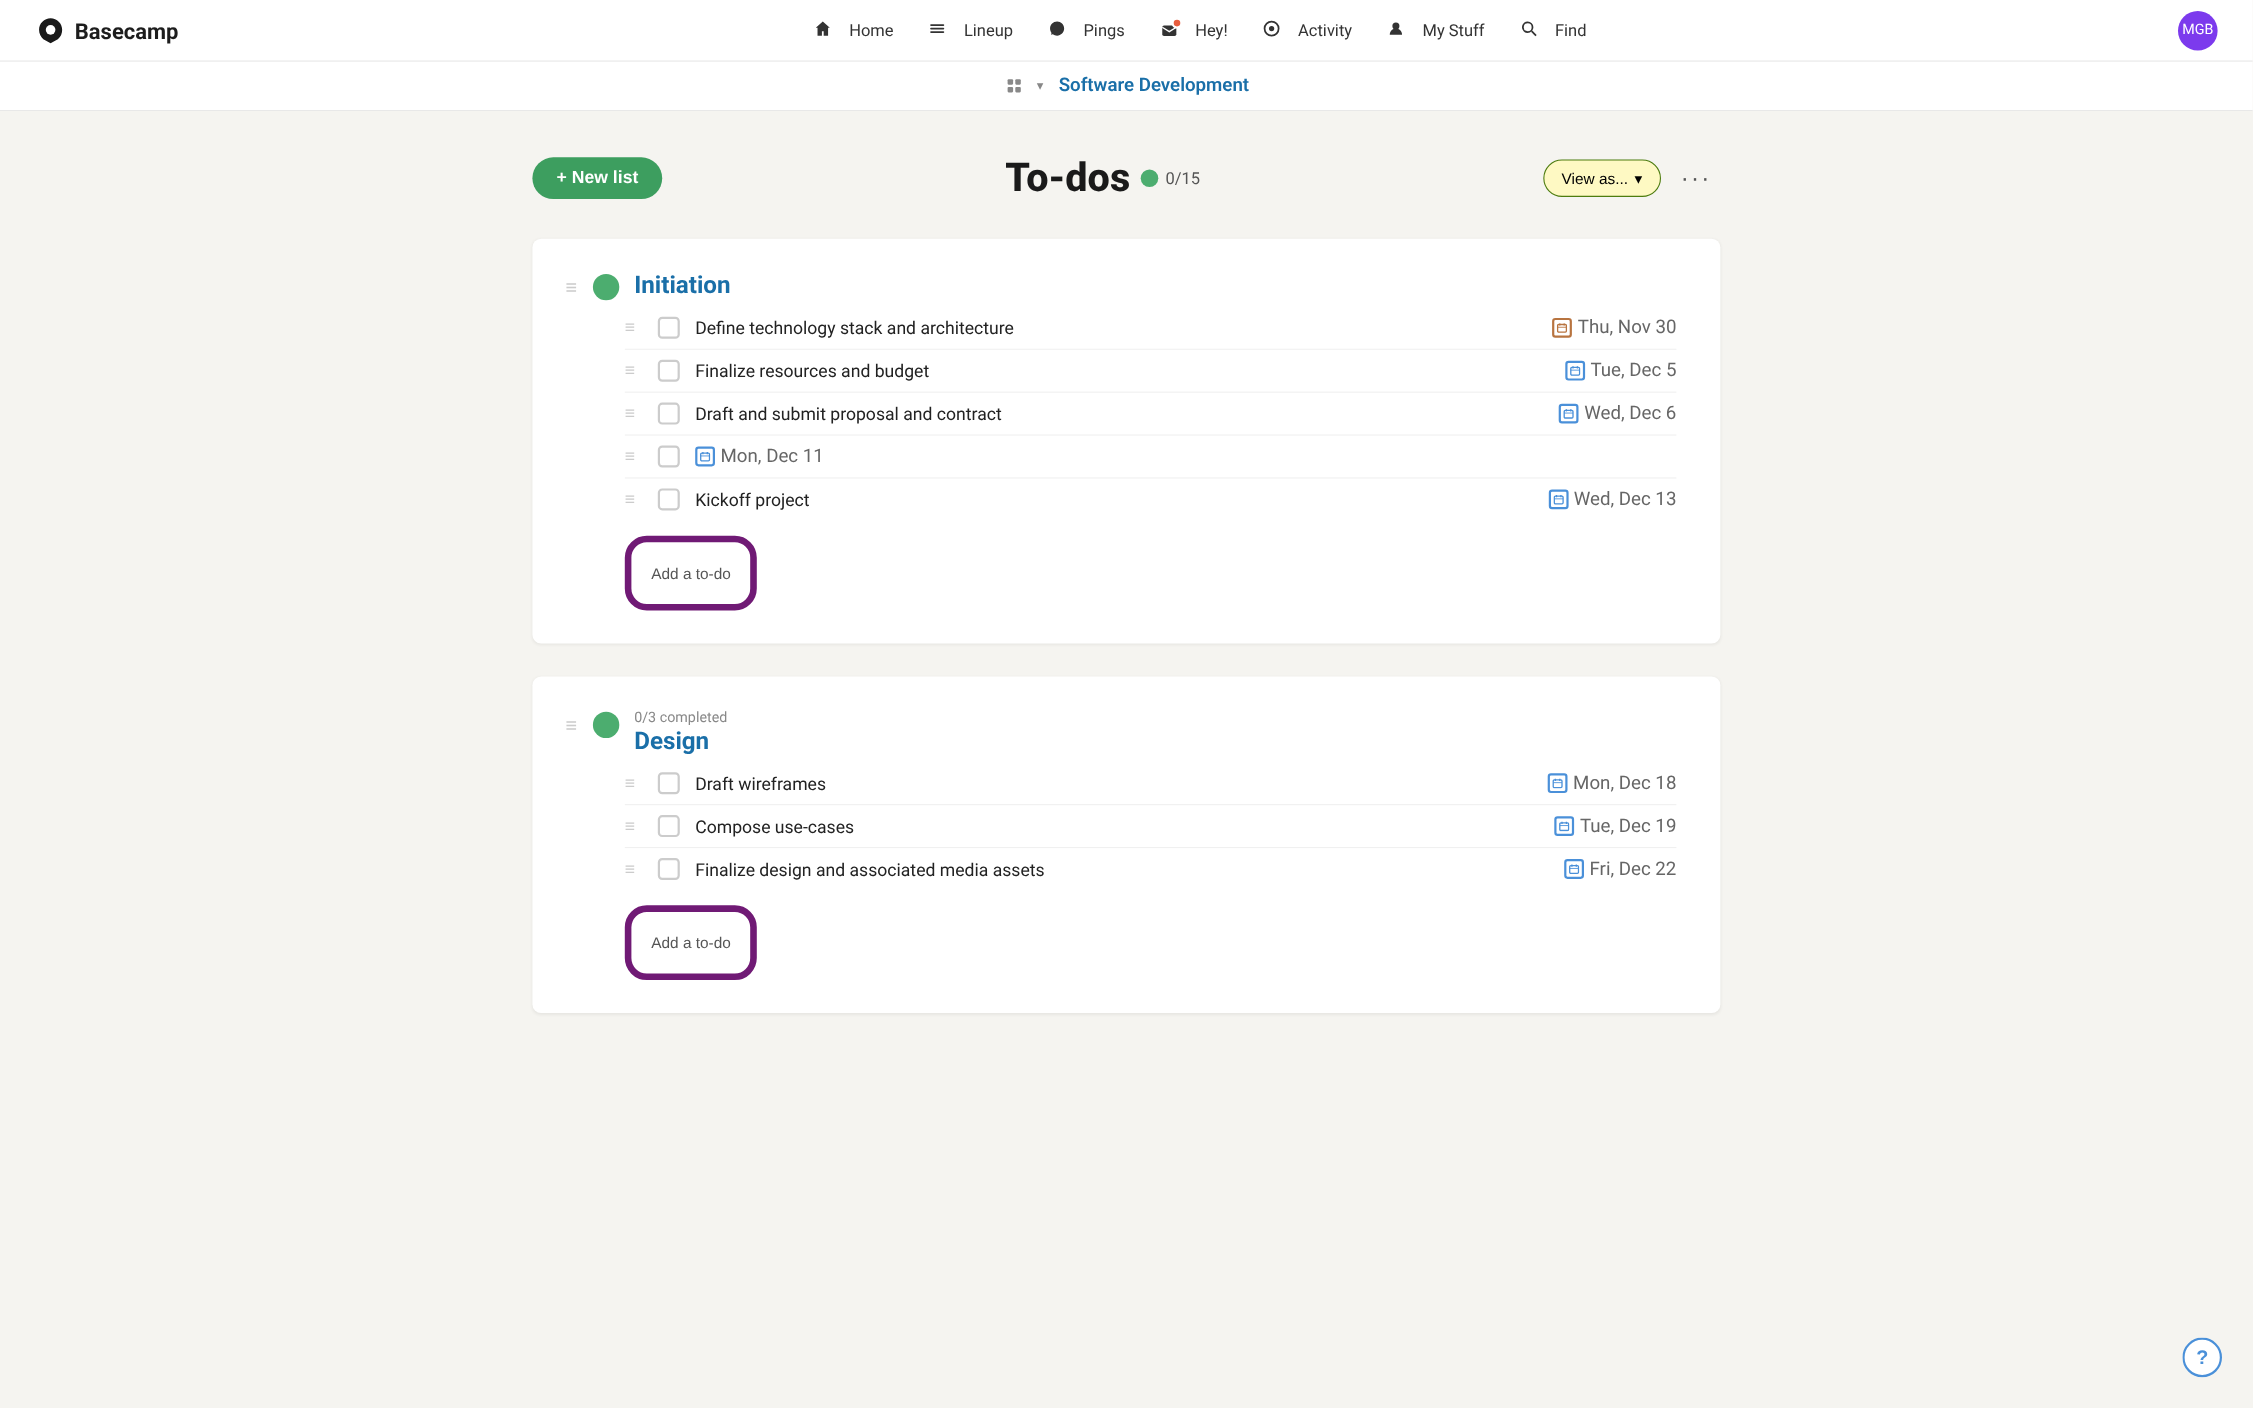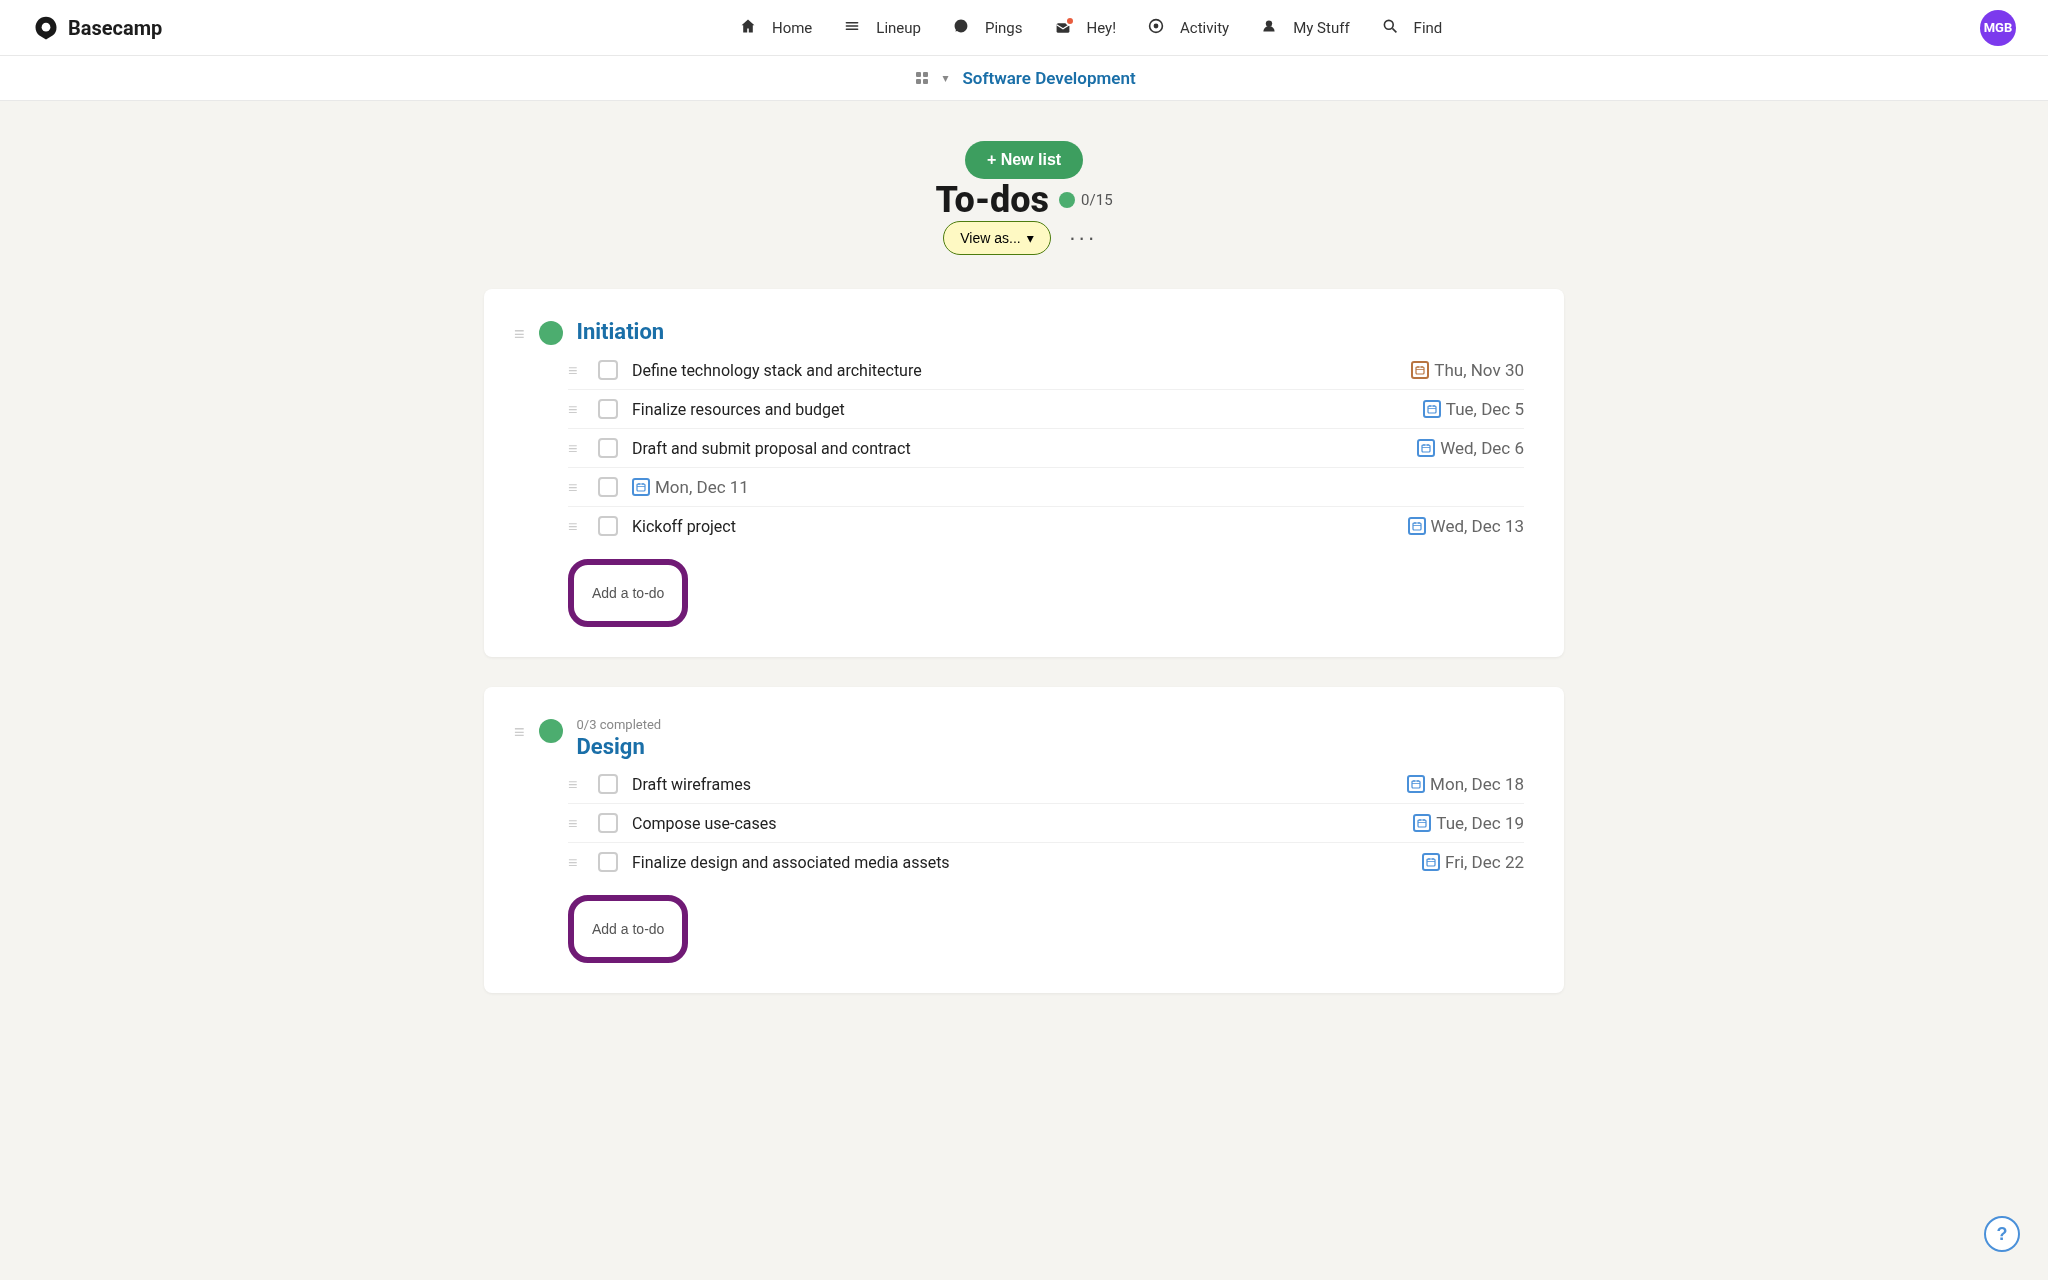--- a/index.html
+++ b/index.html
@@ -65,21 +65,21 @@
       border-radius: 50%;
       border: 2px solid #fff;
     }
     .topnav-avatar {
       width: 36px;
       height: 36px;
       border-radius: 50%;
       background: #7c3aed;
       color: #fff;
       font-size: 13px;
-      font-weight: 700;
+      font-weight: 400;
       display: flex;
       align-items: center;
       justify-content: center;
       cursor: pointer;
     }
 
     
     .subnav {
       background: #fff;
       border-bottom: 1px solid #e8e8e8;
@@ -112,21 +112,20 @@
       padding: 20px 60px 60px;
     }
 
     
     .todos-header {
       display: flex;
       align-items: center;
       justify-content: space-between;
       margin-bottom: 24px;
       padding: 20px 0 10px;
-      flex-direction: column;
     }
     .new-list-btn {
       display: flex;
       align-items: center;
       gap: 6px;
       background: #3d9e5f;
       color: #fff;
       border: none;
       border-radius: 24px;
       padding: 10px 22px;

